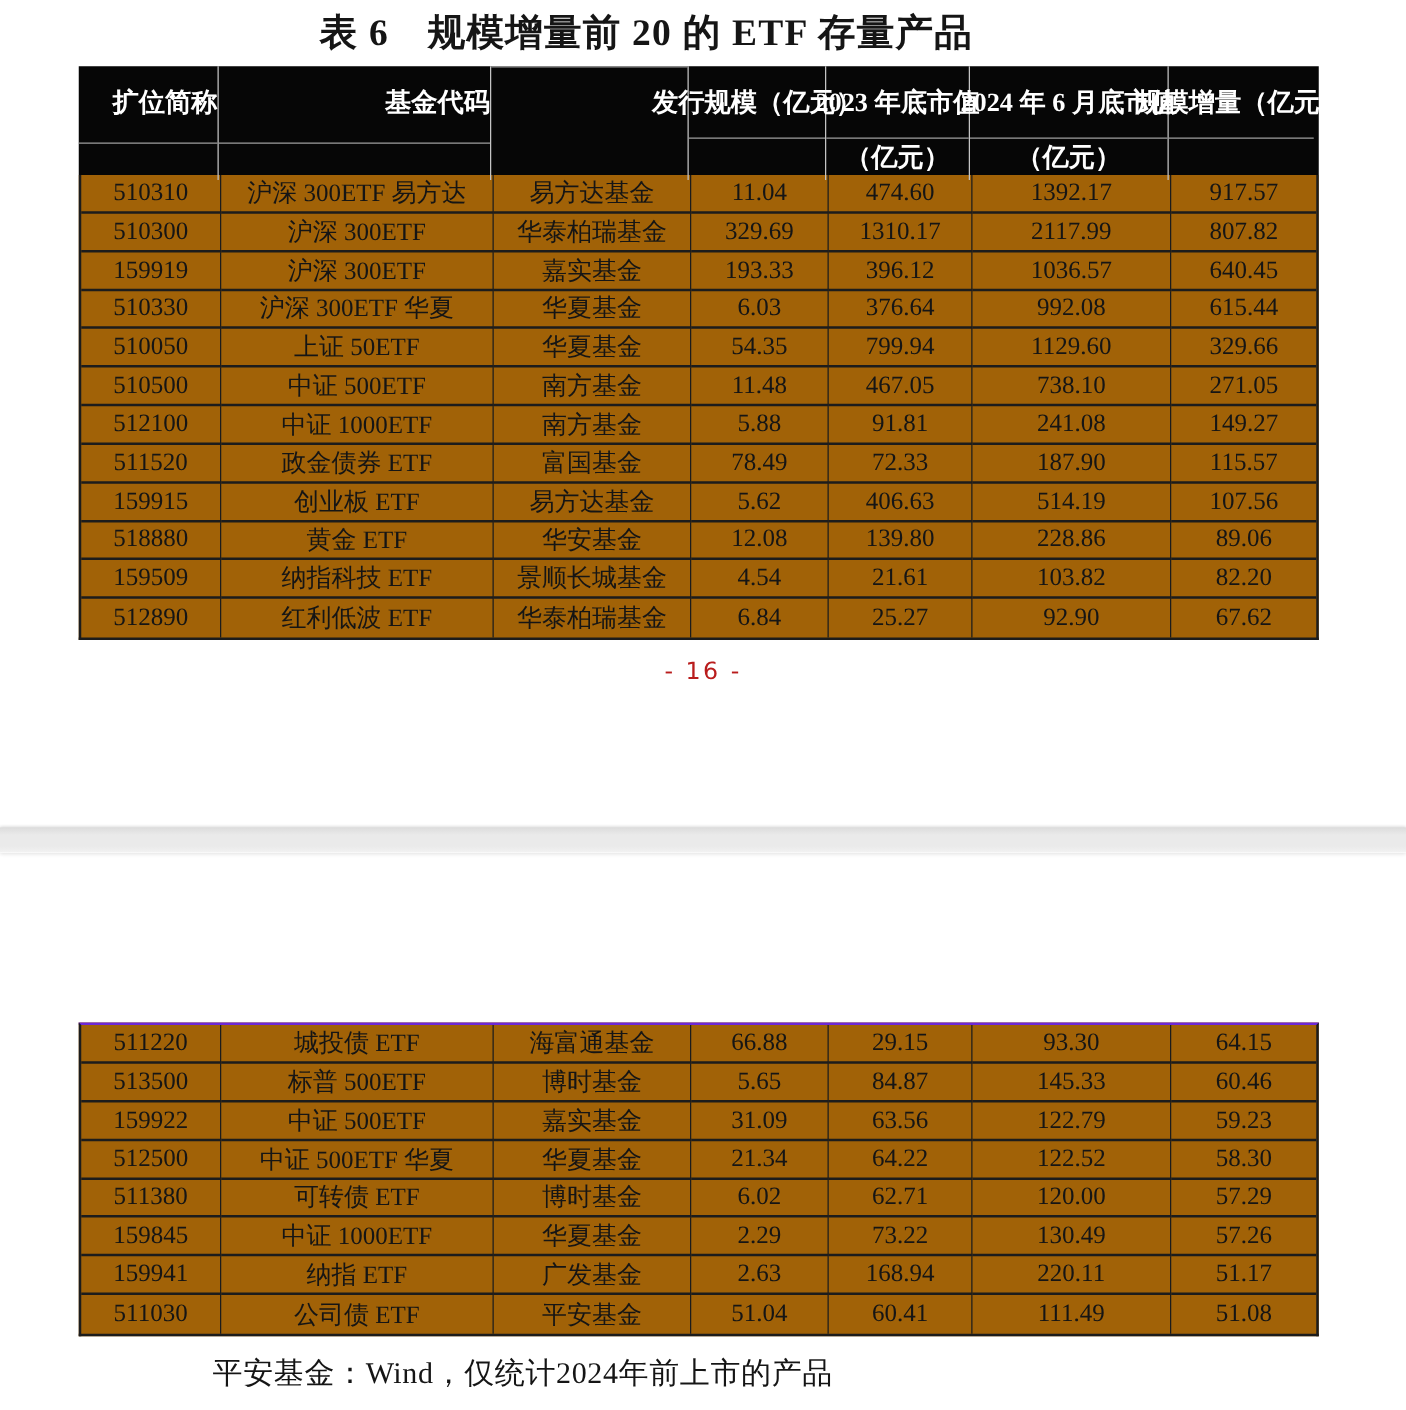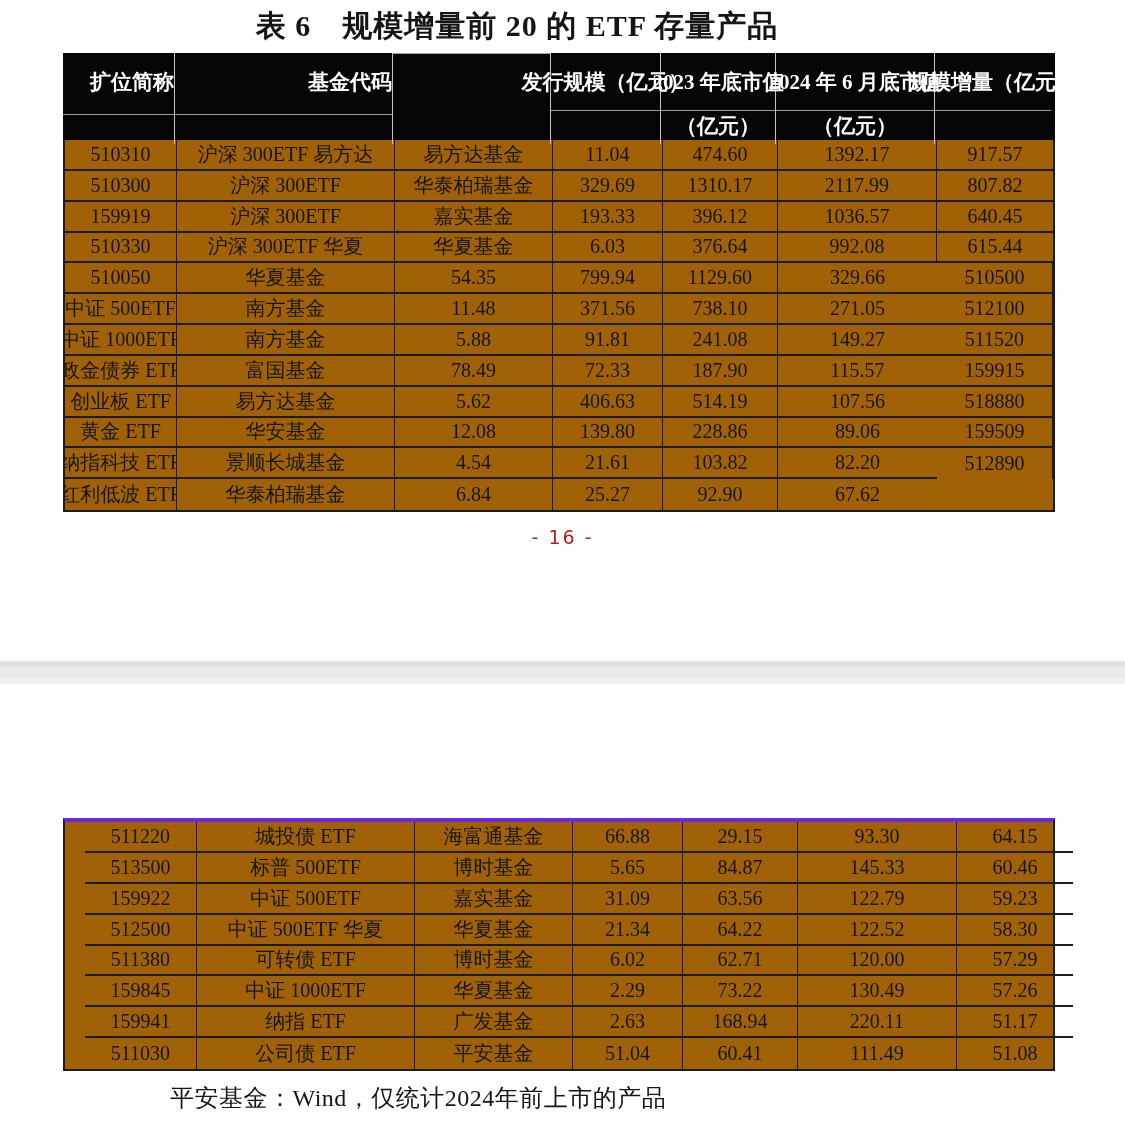--- a/index.html
+++ b/index.html
@@ -30,21 +30,21 @@
   .hbot {
     height:29px; border-top:1px solid #9e9e9e;
     display:flex; align-items:center; justify-content:center; line-height:28px;
   }
   .tbody {
     display:grid; grid-template-columns:112px 218px 158px 110px 115px 159px 116px;
     border:2px solid #1c1c1c; border-top:none; box-sizing:content-box;
     background:#a16207; font-size:20px;
   }
   #tbody1 { height:370px; grid-auto-rows:1fr; }
-  #tbody2 { height:247px; grid-auto-rows:1fr; border-top:4px solid #6d28d9;padding-left:20px; }
+  #tbody2 { height:247px; grid-auto-rows:1fr; border-top:2px solid #6d28d9; }
   .cell {
     display:flex; align-items:center; justify-content:center;
     border-right:1.5px solid #1c1c1c; border-bottom:2px solid #1c1c1c;
     box-sizing:border-box; white-space:nowrap; overflow:hidden;
   }
   .cell.lastcol { border-right:none; }
   .cell.lastrow { border-bottom:none; }
   .pagenum {
     position:absolute; top:526px; left:0; width:1125px; text-align:center;
     font-family:"DejaVu Sans", sans-serif; font-size:19px; color:#b91c1c; letter-spacing:2px;
@@ -133,30 +133,31 @@
       <div class="cell">1036.57</div>
       <div class="cell lastcol">640.45</div>
       <div class="cell">510330</div>
       <div class="cell">沪深 300ETF 华夏</div>
       <div class="cell">华夏基金</div>
       <div class="cell">6.03</div>
       <div class="cell">376.64</div>
       <div class="cell">992.08</div>
       <div class="cell lastcol">615.44</div>
       <div class="cell">510050</div>
+      <div class="cell">上证 50ETF</div>
       <div class="cell">华夏基金</div>
       <div class="cell">54.35</div>
       <div class="cell">799.94</div>
       <div class="cell">1129.60</div>
       <div class="cell lastcol">329.66</div>
       <div class="cell">510500</div>
       <div class="cell">中证 500ETF</div>
       <div class="cell">南方基金</div>
       <div class="cell">11.48</div>
-      <div class="cell">371.56</div>
+      <div class="cell">467.05</div>
       <div class="cell">738.10</div>
       <div class="cell lastcol">271.05</div>
       <div class="cell">512100</div>
       <div class="cell">中证 1000ETF</div>
       <div class="cell">南方基金</div>
       <div class="cell">5.88</div>
       <div class="cell">91.81</div>
       <div class="cell">241.08</div>
       <div class="cell lastcol">149.27</div>
       <div class="cell">511520</div>

